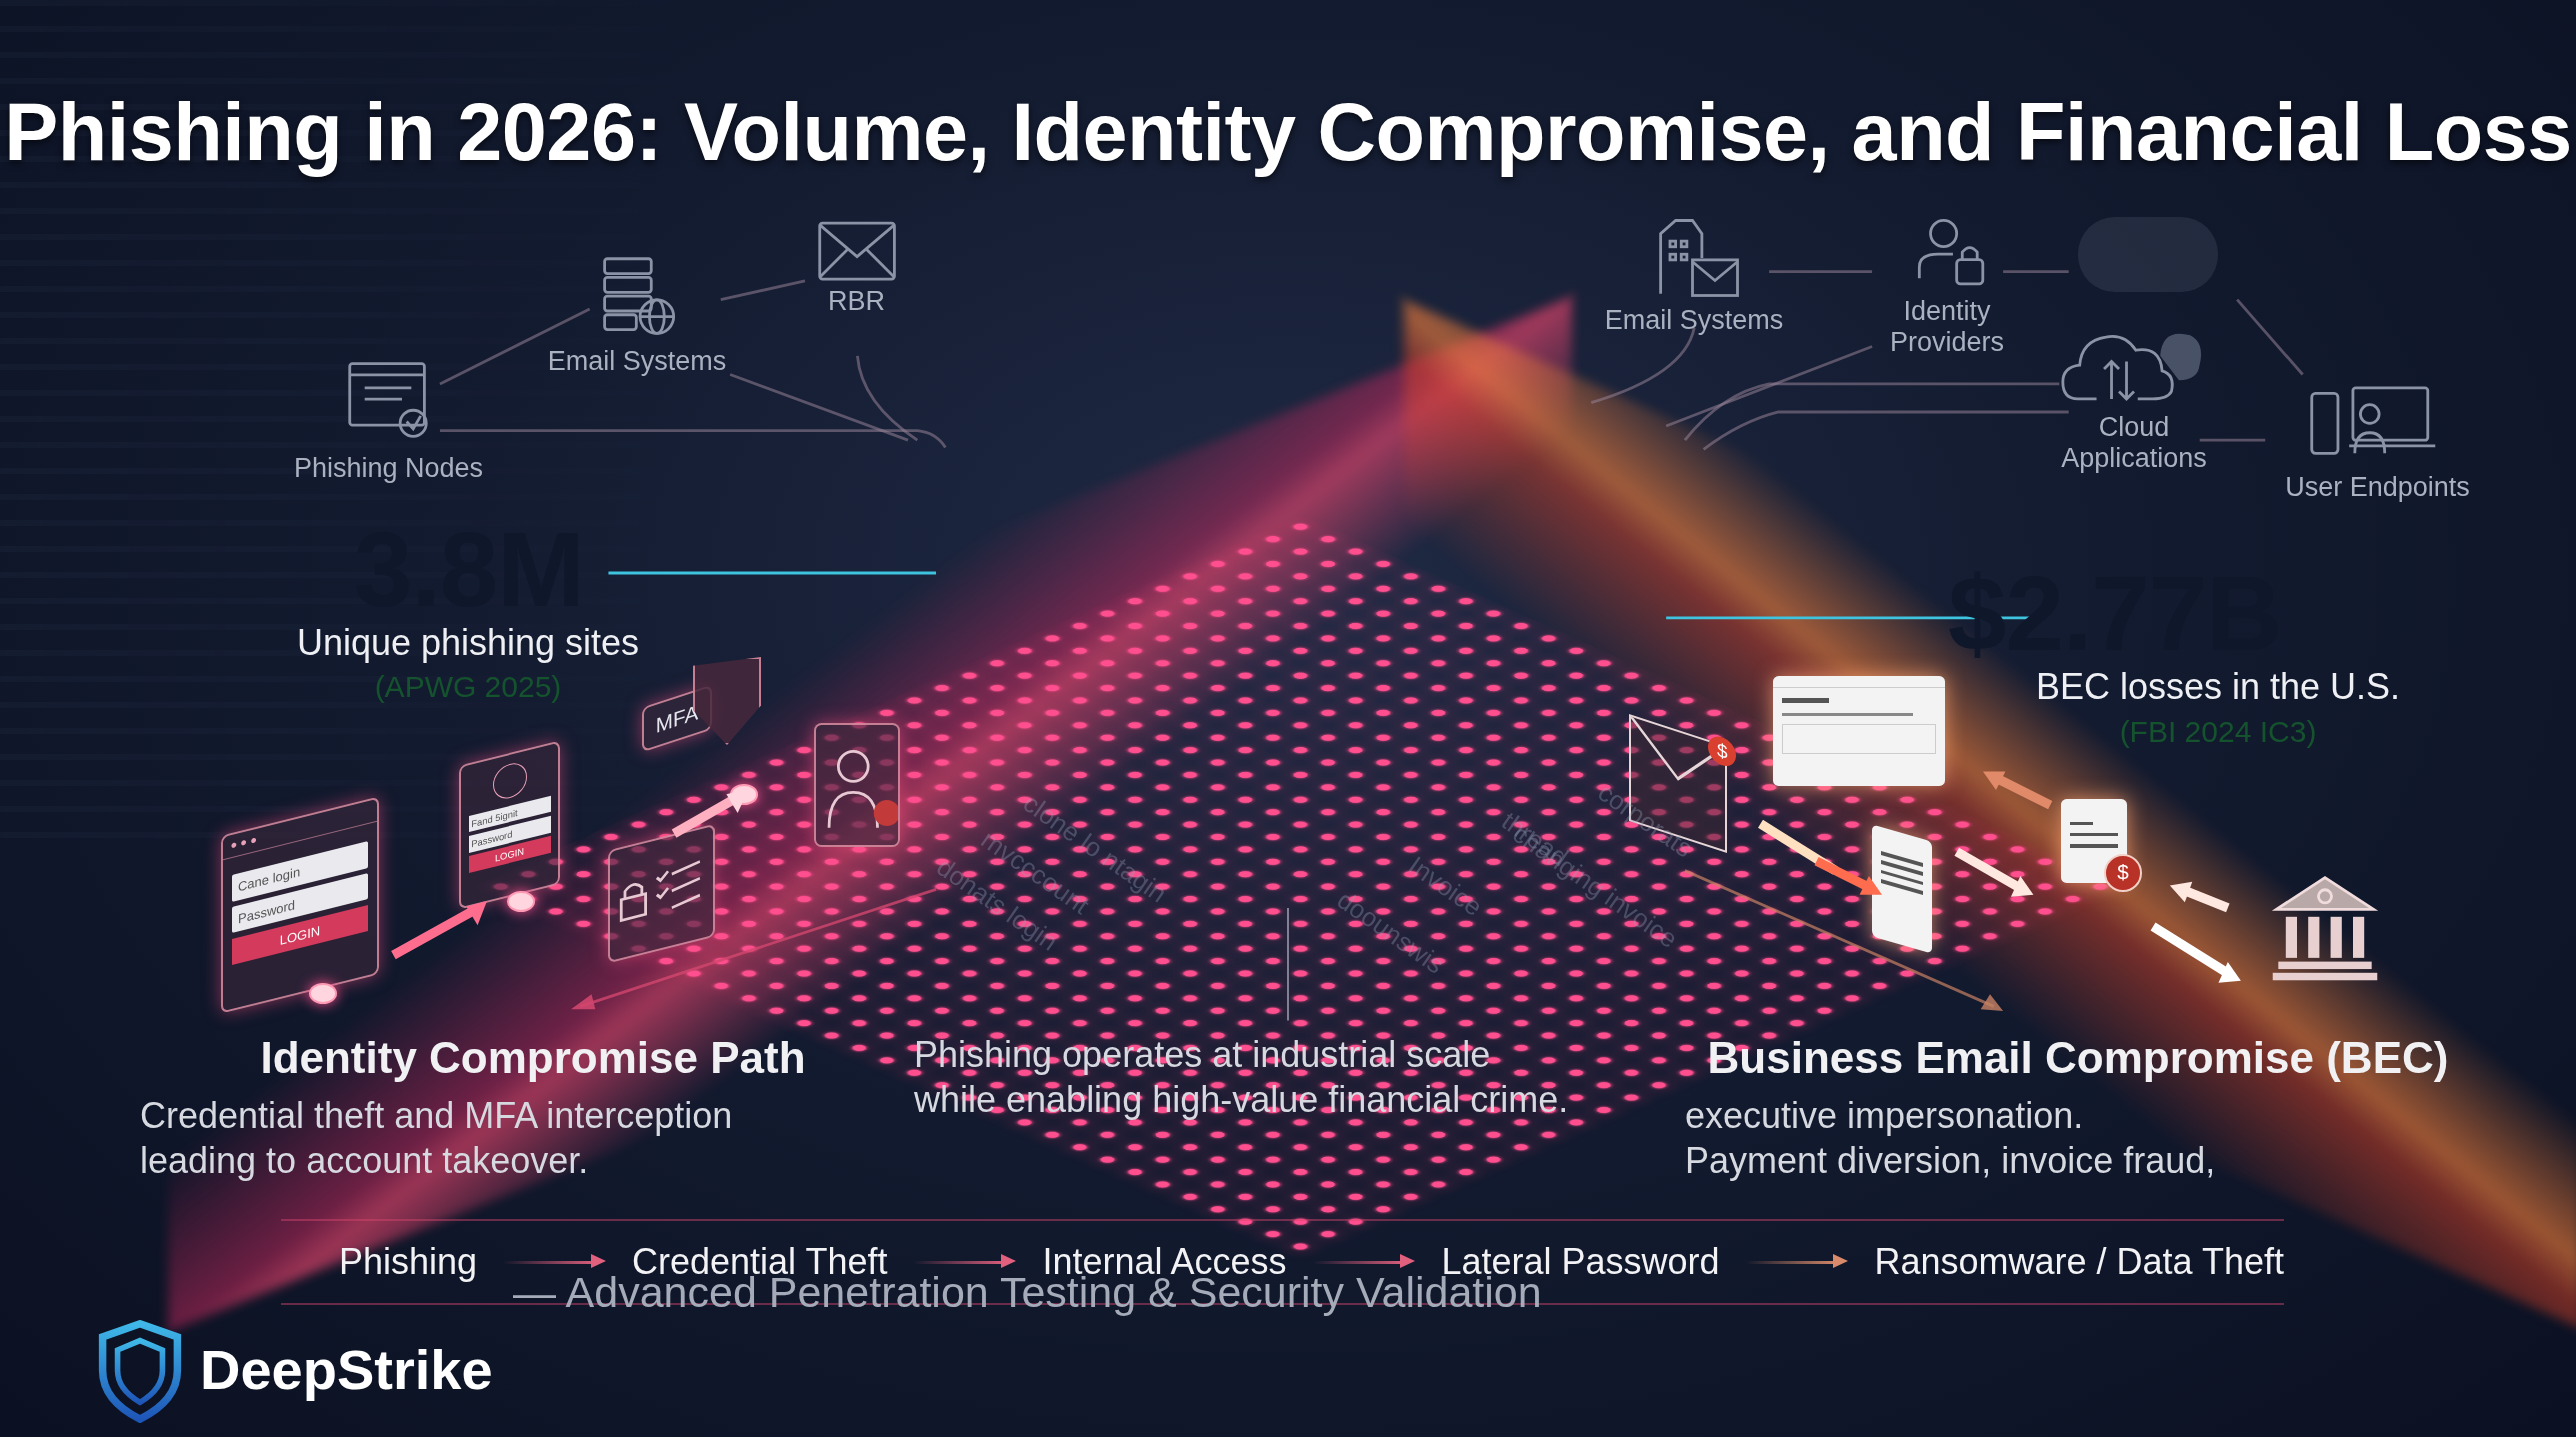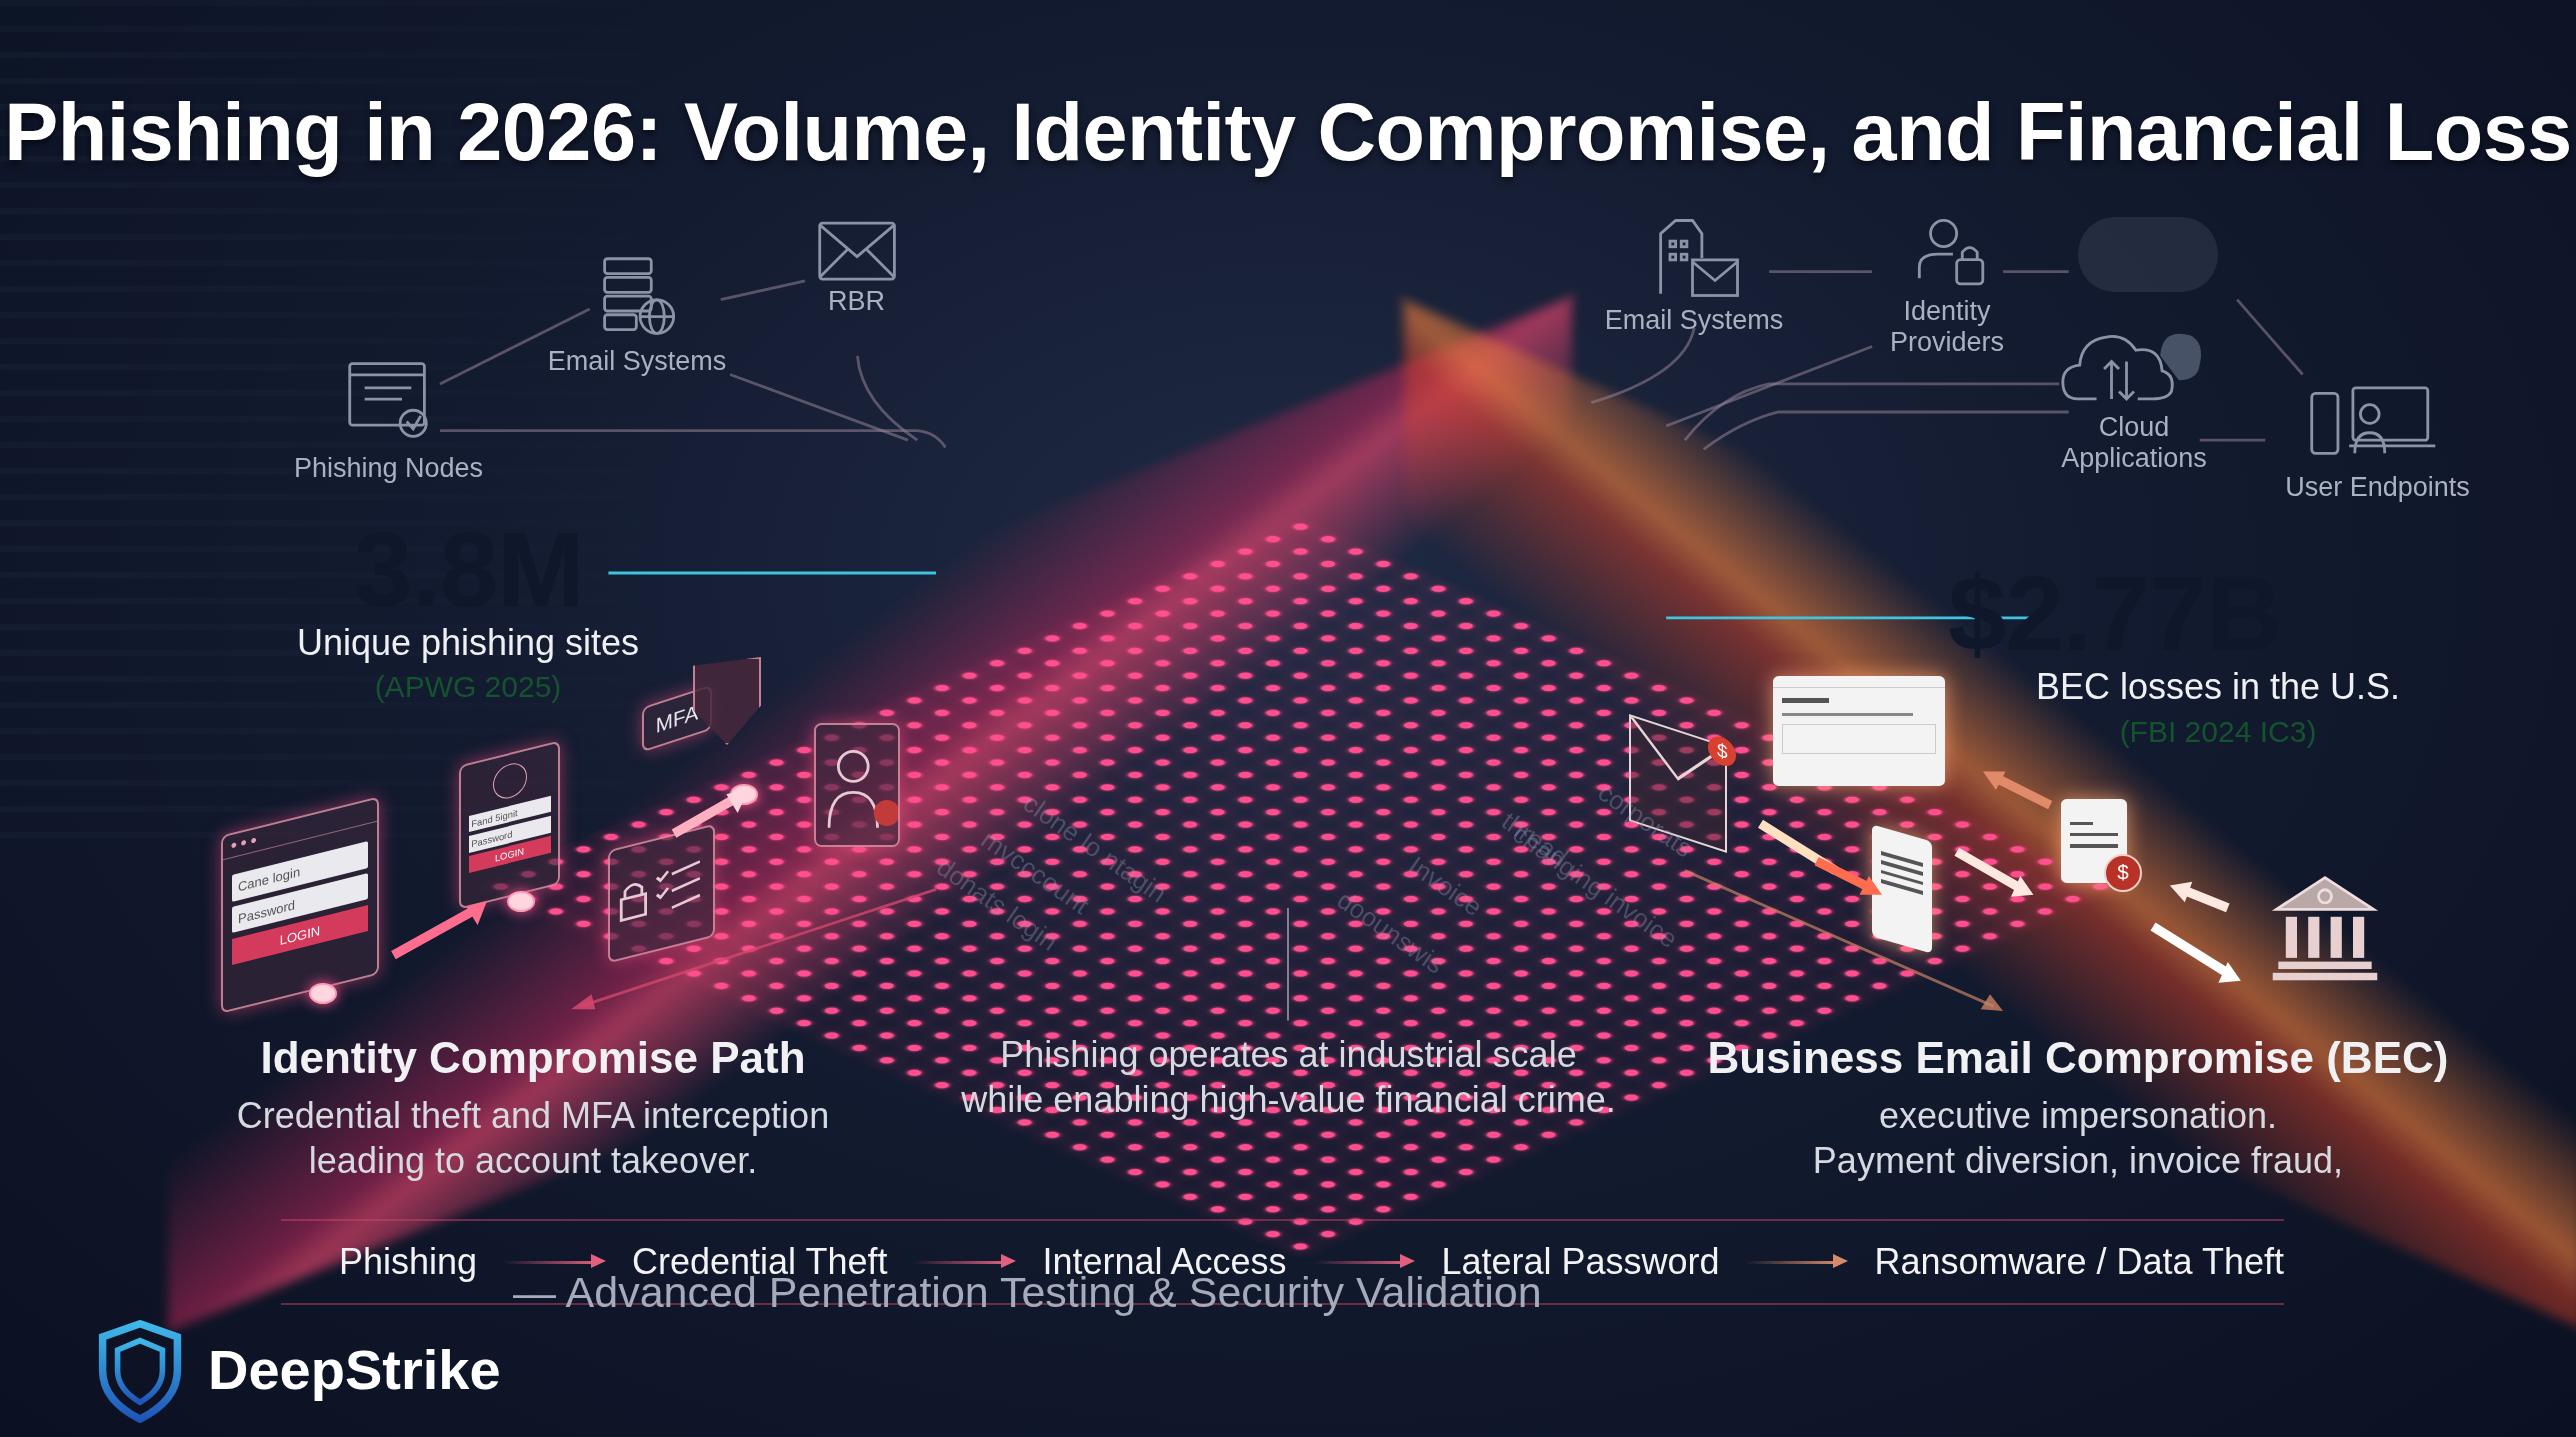--- a/index.html
+++ b/index.html
@@ -22,21 +22,21 @@
     left: 0; width: 2576px; top: 86px; text-align: center;
     font-size: 81px; font-weight: 700; color: #ffffff; letter-spacing: -0.5px;
     text-shadow: 0 2.8px 7.5px rgba(0,0,0,0.6);
   }
   .node-label { font-size: 27px; color: #aab1c0; text-align: center; line-height: 31px; }
   .icon svg { stroke: #8b93a6; fill: none; stroke-width: 3; }
   .stat-big { font-size: 105px; font-weight: 700; color: #0f172a; letter-spacing: -0.9px; }
   .stat-sub { font-size: 36px; color: #eef0f4; text-align: center; }
   .stat-src { font-size: 30px; color: #14532d; text-align: center; }
   .section-head { font-size: 44px; font-weight: 700; color: #f1f1f4; text-align: center; }
-  .section-desc { font-size: 36px; color: #d6d9e0; text-align: center; line-height: 45px; }
+  .section-desc { font-size: 36px; color: #d6d9e0; line-height: 45px; }
   .chain {
     left: 281px; top: 1219px; width: 2003px; height: 82px;
     border-top: 2.8px solid rgba(214,70,110,0.45); border-bottom: 2.8px solid rgba(214,70,110,0.45);
     display: flex; align-items: center; justify-content: flex-start;
   }
   .chain-step { font-size: 36px; color: #f3f3f5; white-space: nowrap; }
   .chain-arrow { width: 140px; height: 19px; margin: 0 26px; position: relative; }
   .chain-arrow::before { content: ""; position: absolute; left: 0; right: 9.4px; top: 8.4px; height: 2.8px; background: linear-gradient(90deg, rgba(220,80,110,0), #e0607e); }
   .chain-arrow::after { content: ""; position: absolute; right: 0; top: 1.9px; border-left: 15px solid #e0607e; border-top: 7.5px solid transparent; border-bottom: 7.5px solid transparent; }
   .chain-arrow.warm::before { background: linear-gradient(90deg, rgba(220,120,90,0), #d98a6a); }
@@ -335,15 +335,15 @@
   <defs>
       <linearGradient id="lg" x1="0" y1="0" x2="0" y2="1">
         <stop offset="0" stop-color="#3fb8e8"></stop>
         <stop offset="1" stop-color="#1e56b8"></stop>
       </linearGradient>
     </defs>
   <path d="M46 4 L86 18 V54 Q86 86 46 106 Q6 86 6 54 V18 Z" fill="none" stroke="url(#lg)" stroke-width="8"></path>
   <path d="M46 22 L70 32 V54 Q70 74 46 88 Q22 74 22 54 V32 Z" fill="none" stroke="url(#lg)" stroke-width="6"></path>
   <path d="M46 40 V70" stroke="url(#lg)" stroke-width="6"></path>
 </svg>
-<div class="abs brand" style="left:200px;top:1337px;margin-left:8px;">DeepStrike</div>
+<div class="abs brand" style="left:200px;top:1337px;">DeepStrike</div>
 <div class="abs tagline" style="left:513px;top:1268px;">— Advanced Penetration Testing &amp; Security Validation</div>
 
 
 </body></html>

